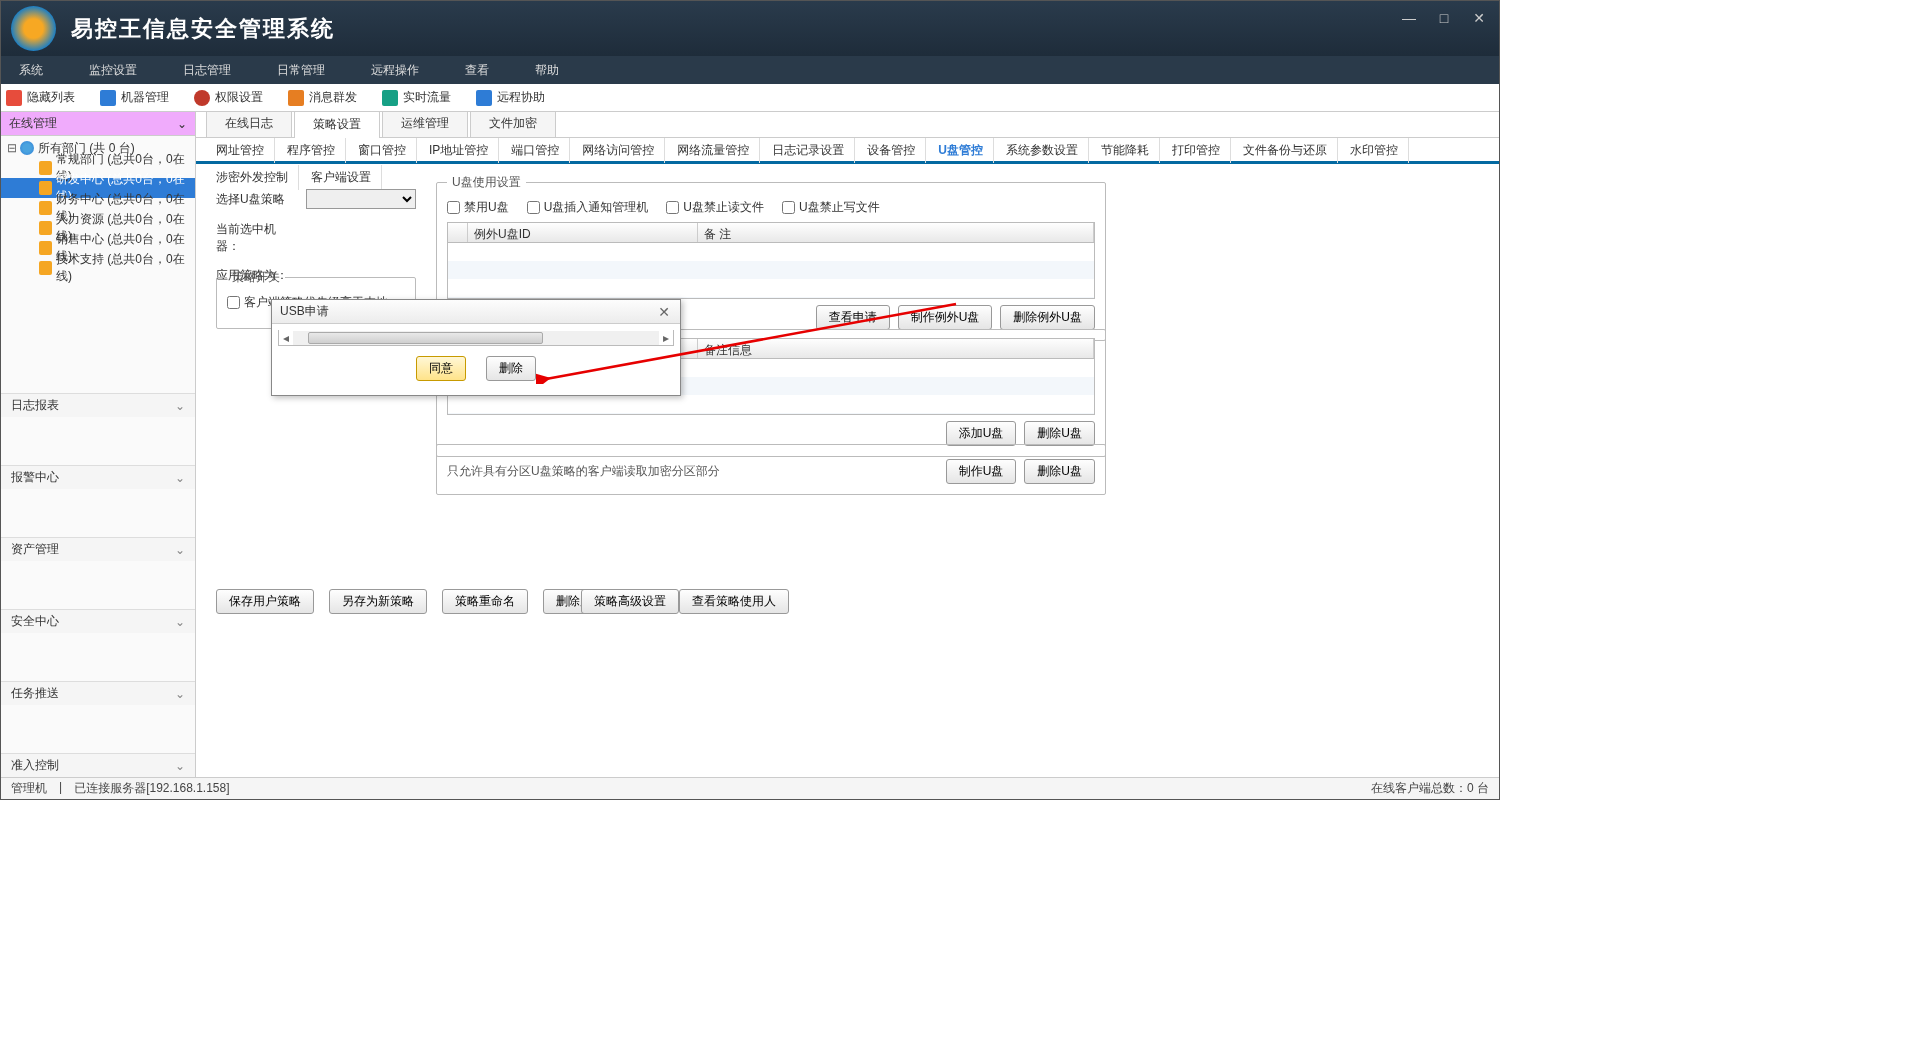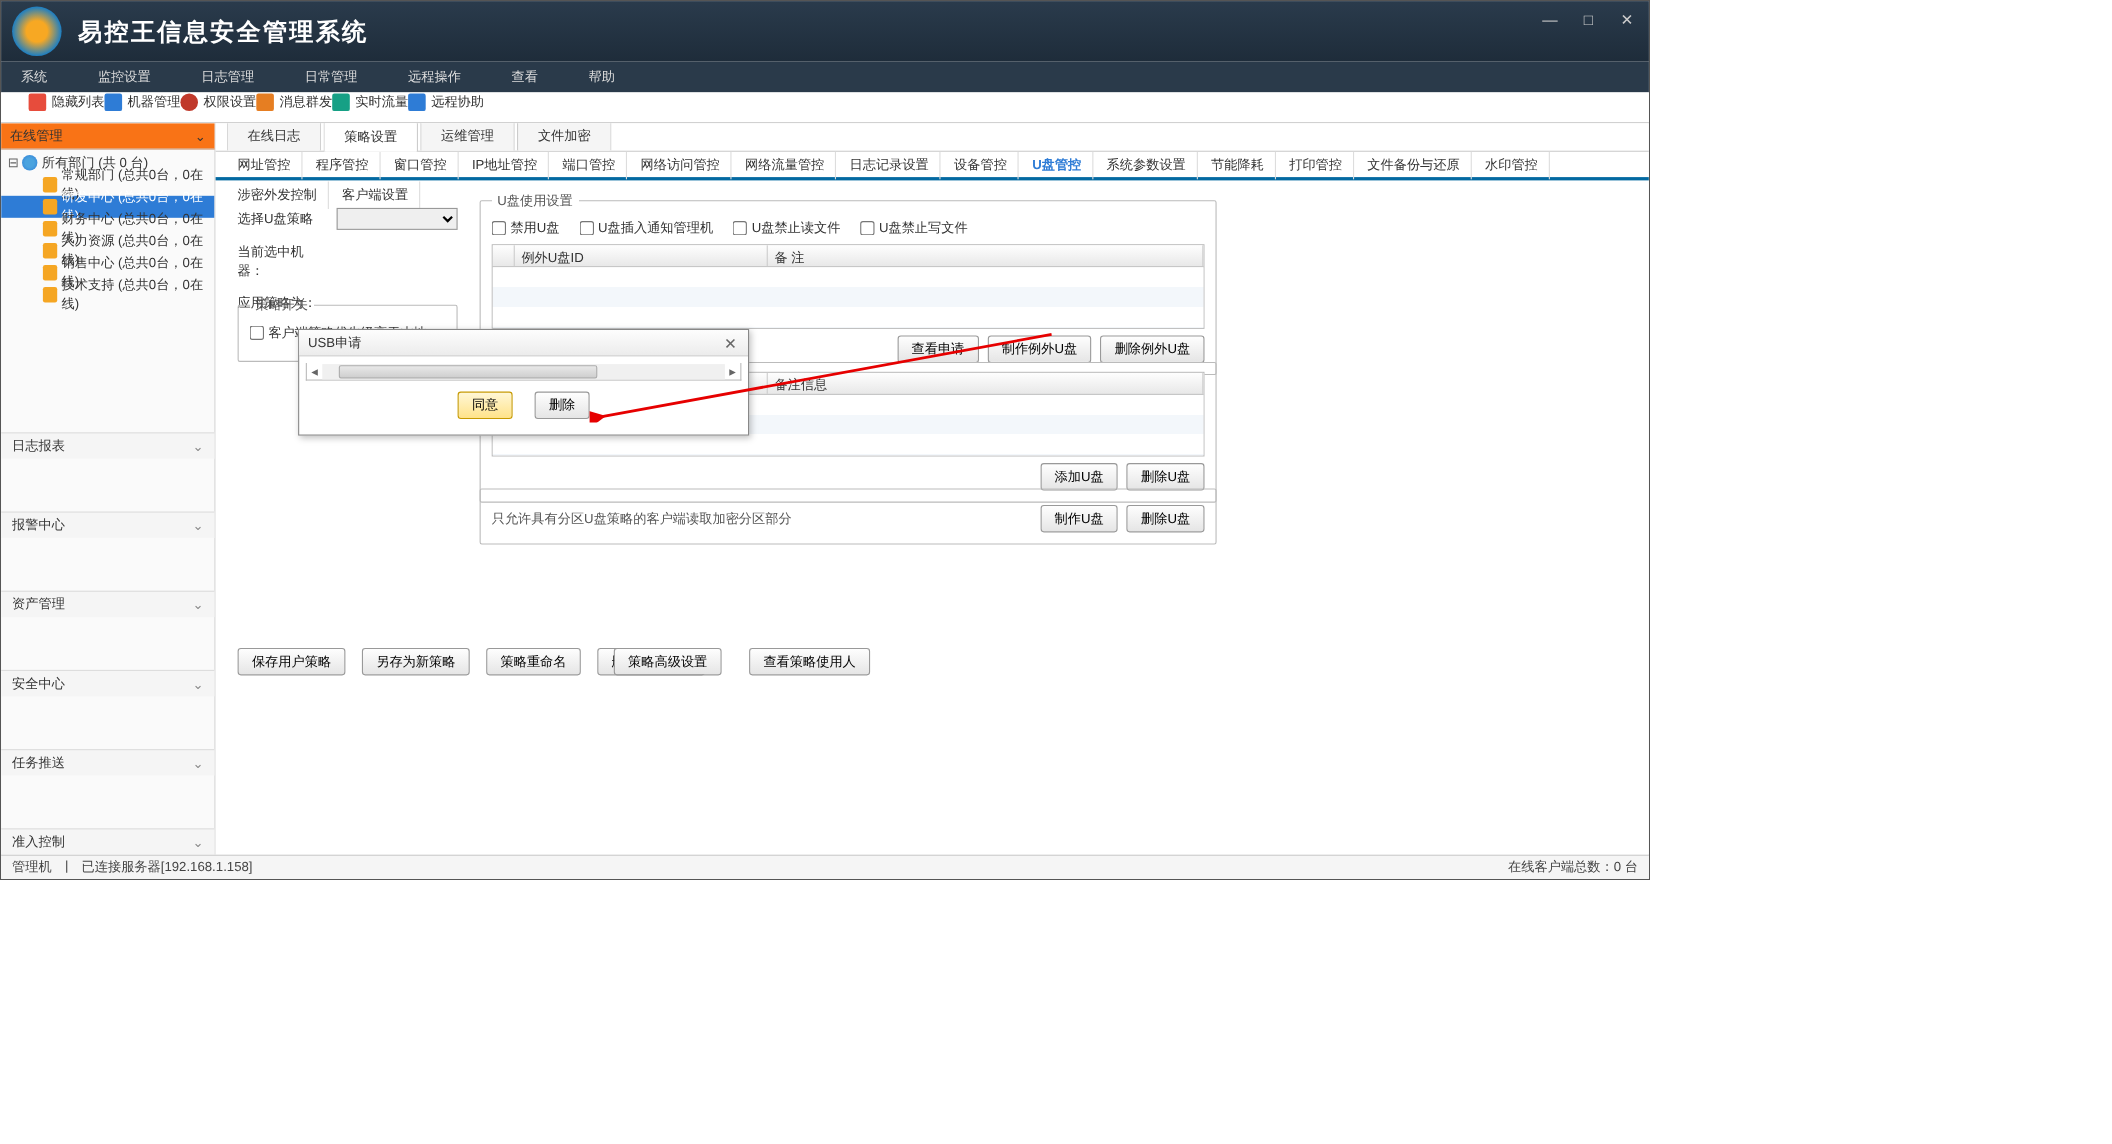--- a/index.html
+++ b/index.html
@@ -11,30 +11,30 @@
 .titlebar .logo { width: 45px; height: 45px; background: radial-gradient(circle, #f7a823 30%, #1e7fc2 70%); border-radius: 50%; margin-right: 15px; }
 .titlebar .title { font-size: 22px; font-weight: bold; letter-spacing: 2px; }
 .titlebar .winbtns { position: absolute; right: 10px; top: 10px; display: flex; gap: 15px; }
 .titlebar .winbtn { width: 20px; height: 14px; color: #ccc; cursor: pointer; text-align: center; line-height: 14px; font-size: 14px; }
 
 
 .menubar { height: 28px; background: #2a3a4a; display: flex; align-items: center; padding: 0 10px; gap: 30px; color: #ddd; }
 .menubar .mitem { cursor: pointer; padding: 4px 8px; }
 
 
-.toolbar { height: 28px; background: #fff; border-bottom: 1px solid #ccc; display: flex; align-items: flex-start; padding: 0 25px; }
+.toolbar { height: 28px; background: #fff; border-bottom: 1px solid #ccc; display: flex; align-items: center; padding: 0 5px; gap: 25px; }
 .toolbar .titem { display: flex; align-items: center; gap: 5px; cursor: pointer; }
 .ticon { width: 16px; height: 16px; display: inline-block; border-radius: 2px; }
 
 
 .body { flex: 1; display: flex; overflow: hidden; }
 
 
 .sidebar { width: 195px; border-right: 1px solid #ccc; display: flex; flex-direction: column; background: #fafafa; }
-.sidebar-header { height: 24px; background: #f97316; border-bottom: 1px solid #ccc; display: flex; align-items: center; padding: 0 8px; justify-content: space-between; }
+.sidebar-header { height: 24px; background: #f0abfc; border-bottom: 1px solid #ccc; display: flex; align-items: center; padding: 0 8px; justify-content: space-between; }
 .sidebar-tree { flex: 1; overflow: auto; padding: 2px 0; }
 .tree-row { display: flex; align-items: center; height: 20px; padding: 0 5px; cursor: pointer; }
 .tree-row.root { padding-left: 5px; }
 .tree-row.child { padding-left: 38px; }
 .tree-row.selected { background: #2e7cd6; color: #fff; }
 .tree-icon { width: 14px; height: 14px; margin-right: 4px; background: #f5a623; border-radius: 2px; }
 .tree-icon.globe { background: radial-gradient(circle, #4aa3df 40%, #2e7cd6 100%); border-radius: 50%; }
 .expander { width: 12px; text-align: center; color: #666; margin-right: 2px; }
 .sidebar-bottom { }
 .sb-item { height: 24px; background: #f5f5f5; border-top: 1px solid #ddd; display: flex; align-items: center; justify-content: space-between; padding: 0 10px; cursor: pointer; margin-top: 48px; }
@@ -97,21 +97,21 @@
 .dlg-scroll .thumb { position: absolute; left: 15px; width: 235px; height: 12px; top: 1px; background: linear-gradient(#e8e8e8,#cfcfcf); border: 1px solid #aaa; border-radius: 2px; }
 .dlg-scroll .arrow { width: 14px; text-align: center; color: #666; }
 .dlg-btns { display: flex; justify-content: center; gap: 20px; padding: 10px 0 8px; }
 .btn.primary { background: linear-gradient(#fff7d6,#ffe38a); border-color: #c79a00; }
 
 
 .arrow-svg { position: absolute; left: 340px; top: 135px; width: 430px; height: 85px; z-index: 200; pointer-events: none; }
 
 
 .bottom-btns { position: absolute; left: 20px; top: 425px; display: flex; gap: 15px; }
-.bottom-btns2 { position: absolute; left: 362px; top: 425px; display: flex; gap: 25px; }
+.bottom-btns2 { position: absolute; left: 385px; top: 425px; display: flex; gap: 0; }
 
 
 .statusbar { height: 22px; border-top: 1px solid #ccc; background: #f5f5f5; display: flex; align-items: center; justify-content: space-between; padding: 0 10px; font-size: 12px; color: #444; }
 .statusbar .segs { display: flex; gap: 12px; }
 </style>
 </head>
 <body>
 
 <div class="window">
 

